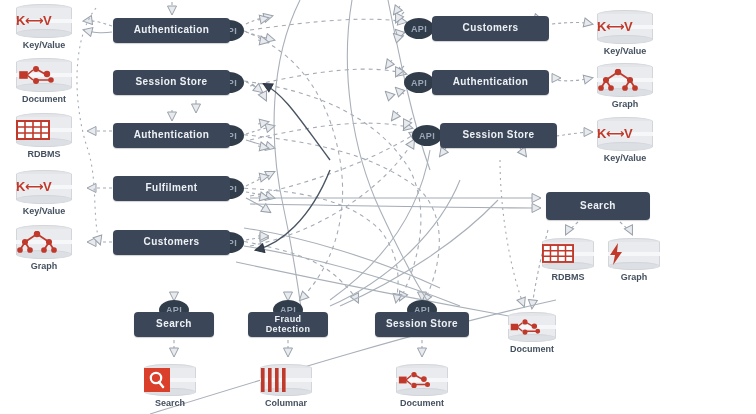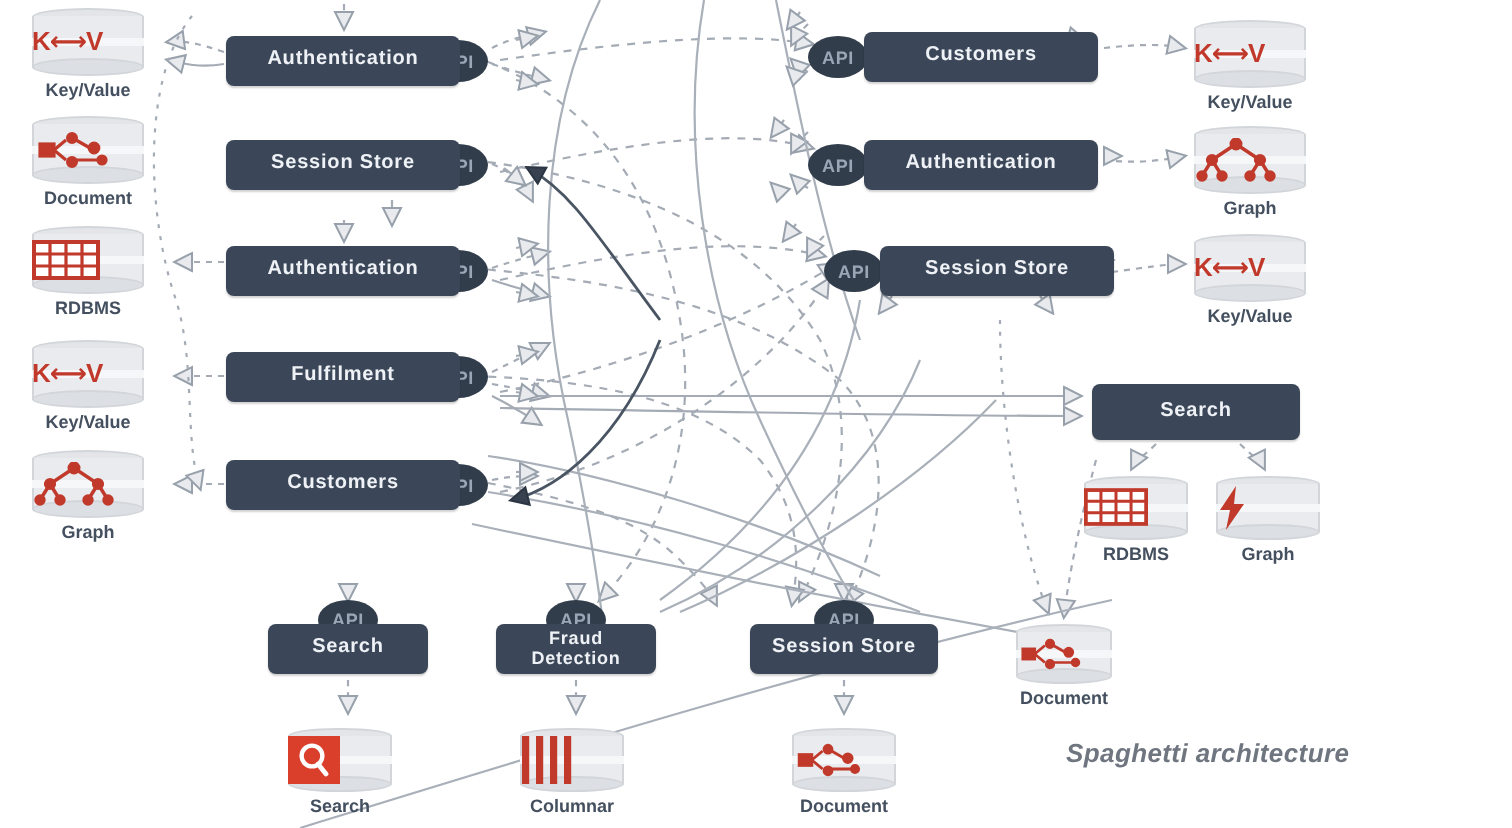--- a/index.html
+++ b/index.html
@@ -538,16 +538,15 @@
               <path d="M11,10 L17,5 M11,10 L17,15 M22,5 L29,9 M22,15 L33,15" fill="none"></path>
             </g>
           </svg>
         </div>
       </div>
       <div class="dbname" style="top:34px;font-size:9px;">Document</div>
     </div>
   </div>
 
   <div class="caption" style="left:533px;top:368px;width:215px;font-size:13px;">
-    <div>Spaghetti architecture</div>
   </div>
 
 </div>
 
 </body></html>

